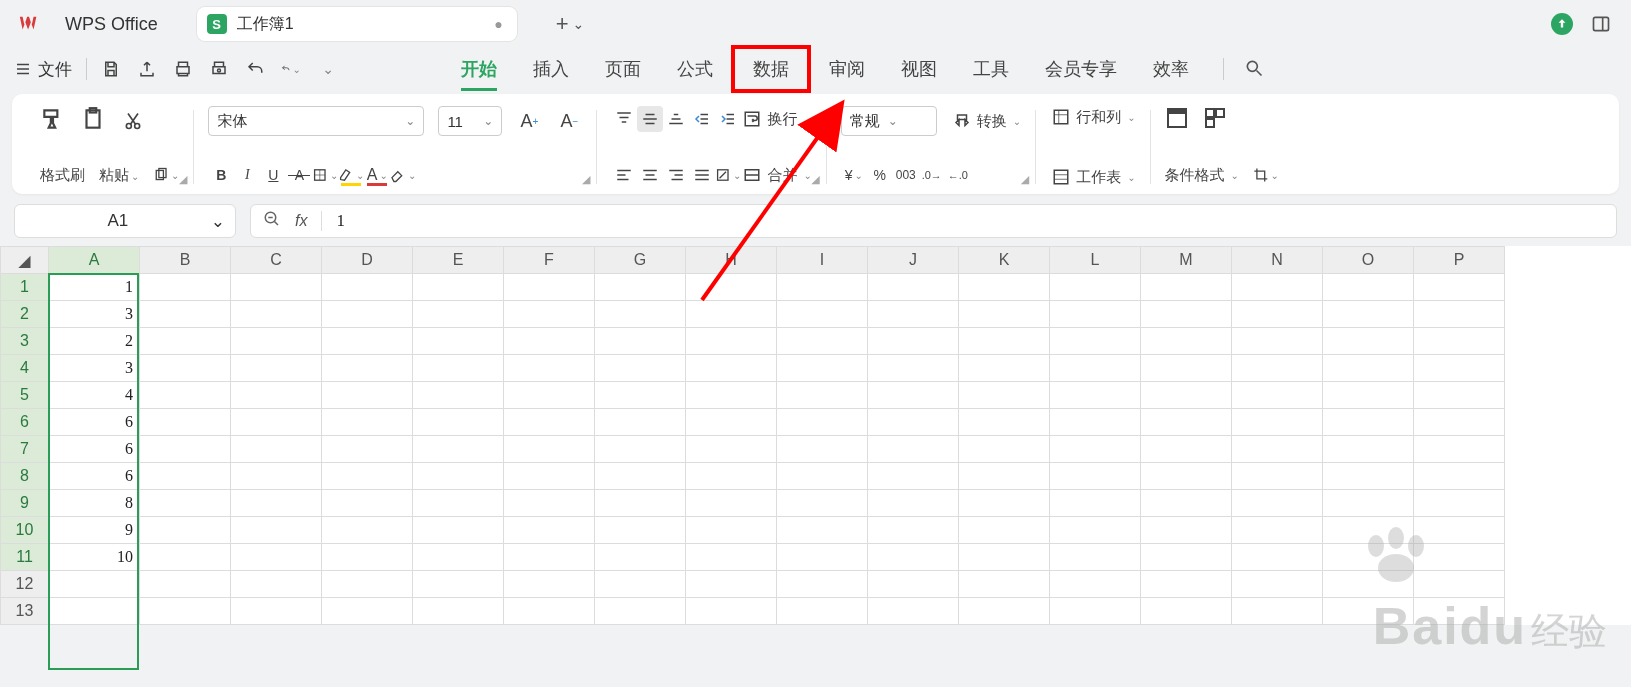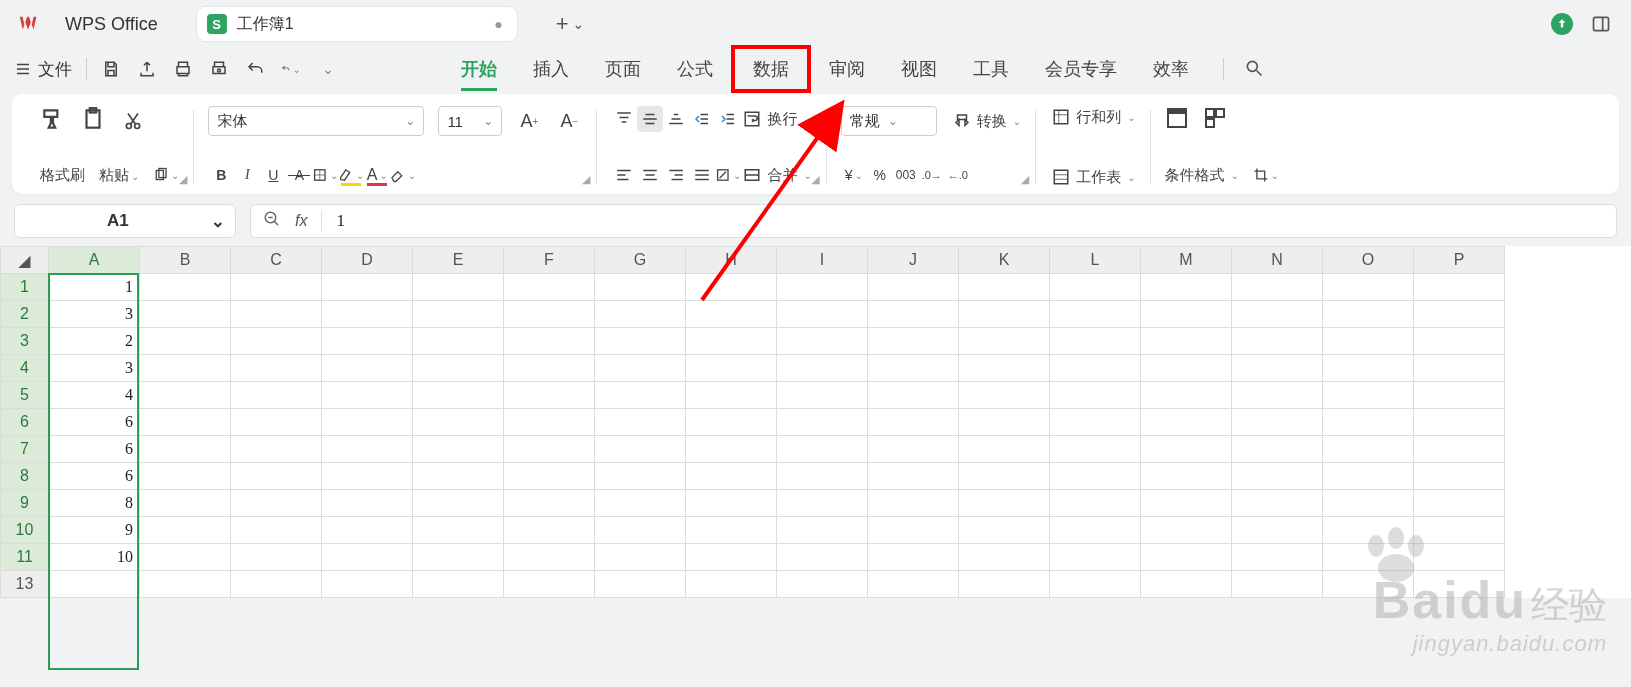--- a/index.html
+++ b/index.html
@@ -113,21 +113,21 @@
 
   
   .formula-row {
     display:flex; align-items:center; gap:14px;
     padding: 8px 14px 0 14px;
     height:46px;
   }
   .namebox {
     background:#fff; border:1px solid #ddd; border-radius:6px;
     height:34px; width:222px; display:flex; align-items:center;
-    padding:0 10px; font-size:17px; color:#333; justify-content:space-between;font-weight:bold;
+    padding:0 10px; font-size:17px; color:#333; justify-content:space-between;
   }
   .namebox .cell-ref { flex:1; text-align:center; }
   .formula-bar {
     background:#fff; border:1px solid #ddd; border-radius:6px;
     height:34px; flex:1; display:flex; align-items:center;
     padding:0 12px; gap:14px; font-size:16px; color:#555;
   }
   .fx { font-style:italic; }
   .formula-val { font-family: "Times New Roman", serif; font-size:17px; color:#222;}
   .vline2 { width:1px; height:20px; background:#ddd;}
@@ -796,20 +796,39 @@
           <td class="data"></td>
           <td class="data"></td>
           <td class="data"></td>
           <td class="data"></td>
           <td class="data"></td>
           <td class="data"></td>
           <td class="data"></td>
           <td class="data"></td>
         </tr>
         <tr>
+          <td class="rowhead">12</td>
+          <td class="data"></td>
+          <td class="data"></td>
+          <td class="data"></td>
+          <td class="data"></td>
+          <td class="data"></td>
+          <td class="data"></td>
+          <td class="data"></td>
+          <td class="data"></td>
+          <td class="data"></td>
+          <td class="data"></td>
+          <td class="data"></td>
+          <td class="data"></td>
+          <td class="data"></td>
+          <td class="data"></td>
+          <td class="data"></td>
+          <td class="data"></td>
+        </tr>
+        <tr>
           <td class="rowhead">13</td>
           <td class="data"></td>
           <td class="data"></td>
           <td class="data"></td>
           <td class="data"></td>
           <td class="data"></td>
           <td class="data"></td>
           <td class="data"></td>
           <td class="data"></td>
           <td class="data"></td>
@@ -840,14 +859,13 @@
       <g fill="rgba(170,170,170,.4)">
     <ellipse cx="15" cy="20" rx="8" ry="11"></ellipse>
         <ellipse cx="35" cy="12" rx="8" ry="11"></ellipse>
     <ellipse cx="55" cy="20" rx="8" ry="11"></ellipse>
         <ellipse cx="35" cy="42" rx="18" ry="14"></ellipse>
   </g>
     </svg>
 </div>
 <div class="watermark">
   <div><span class="big">Bai</span><span class="big" style="position:relative"><span>du</span></span> <span class="cn">经验</span></div>
-  <div class="url">jingyan.baidu.com</div>
 </div>
 
 </body></html>

